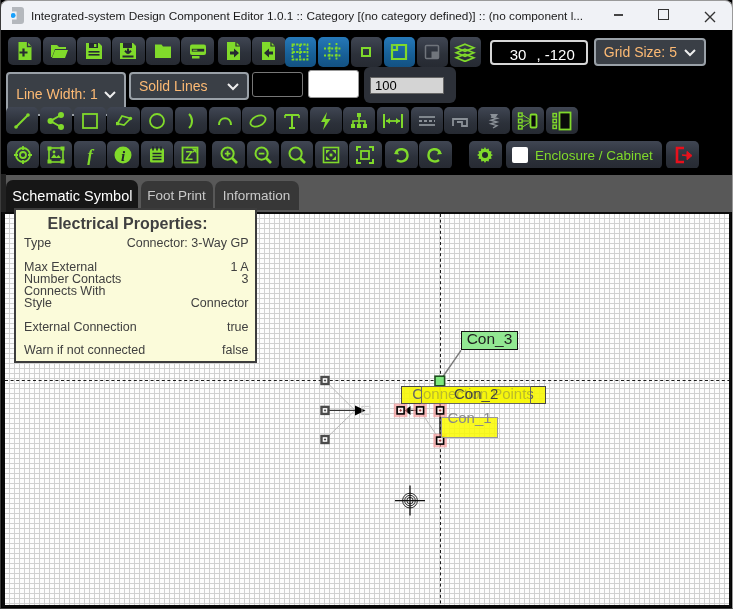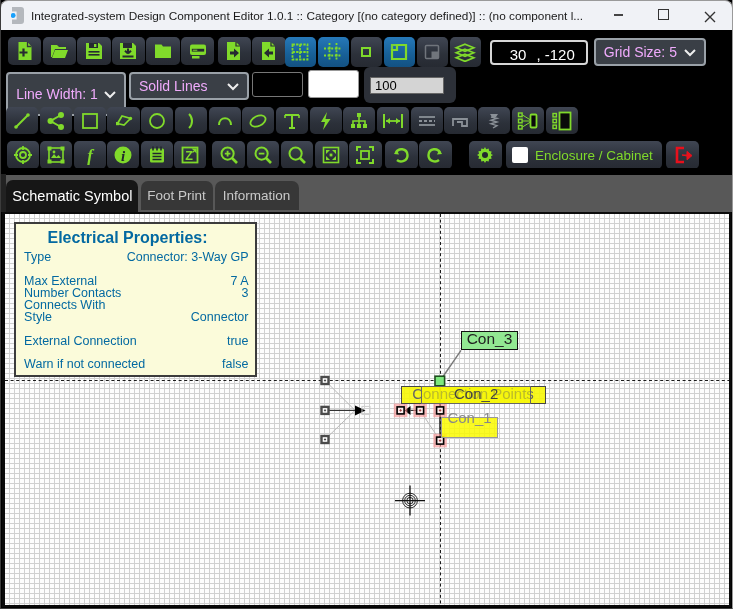--- a/index.html
+++ b/index.html
@@ -1,21 +1,21 @@
 <!DOCTYPE html>
 <html><head><meta charset="utf-8"><style>
 
 *{margin:0;padding:0;box-sizing:border-box}
 body{width:733px;height:609px;position:relative;overflow:hidden;background:#000;
  font-family:"Liberation Sans",sans-serif}
 .abs{position:absolute}
 .b{position:absolute;background:linear-gradient(#404653,#2c313a 58%,#262a32);border-radius:5px;
  display:flex;align-items:center;justify-content:center}
 
-.dd{position:absolute;background:#3a3f46;border:2px solid #9aa1a8;border-radius:4px;color:#f0abfc;
+.dd{position:absolute;background:#3a3f46;border:2px solid #9aa1a8;border-radius:4px;color:#fdba74;
  font-size:14px;display:flex;align-items:center;padding:0 8px}
 .dd .ch{margin-left:auto}
 
 </style></head><body>
 <div class="abs" style="left:0;top:0;width:733px;height:30px;background:#f0f2f6;border-radius:8px 8px 0 0;border:1px solid #9a9a9a;border-bottom:none"></div>
 <div class="abs" style="left:11px;top:7px"><svg width="13" height="17" viewBox="0 0 13 17">
       <path d="M1 0h9a3 3 0 013 3v11a3 3 0 01-3 3H1v-4.6h4.6V4.6H1z" fill="#b4b8bd"></path>
       <circle cx="2.2" cy="8.5" r="2.4" fill="#18a0fb"></circle>
     </svg></div>
 <div class="abs" style="left:31px;top:8.5px;font-size:11.8px;color:#1a1a1a;white-space:nowrap">Integrated-system Design Component Editor 1.0.1 :: Category [(no category defined)] :: (no component l...</div>
@@ -436,29 +436,29 @@
       <path d="M433.90000000000003 226.6h2.4M435.1 225.4v2.4" stroke="#a04040" stroke-width="1"></path>
       <rect x="430" y="162.2" width="9.6" height="9.6" fill="#7de87d" stroke="#1e4d1e" stroke-width="1.6"></rect>
       <g fill="none" stroke="#2a2a2a" stroke-width="1">
         <circle cx="405" cy="286.6" r="3.2"></circle>
         <circle cx="405" cy="286.6" r="5.3"></circle>
         <circle cx="405" cy="286.6" r="7.4"></circle>
       </g>
       <path d="M405 271.5v30M390 286.6h30" stroke="#111" stroke-width="1.3"></path>
     </svg>
   </div>
-<div class="abs" style="left:13.6px;top:222px;width:243.9px;height:154.7px;background:#fbfbda;border:2px solid #3c3c3c;font-size:12.5px;color:#0369a1">
+<div class="abs" style="left:13.6px;top:208px;width:243.9px;height:154.7px;background:#fbfbda;border:2px solid #3c3c3c;font-size:12.5px;color:#404040">
     <div style="text-align:center;font-weight:bold;font-size:16px;margin-top:5px;padding-right:16px">Electrical Properties:</div>
     <div style="position:absolute;left:8.5px;right:7px;top:27.2px;height:12px;line-height:12px">
       <span style="float:left">Type</span>
       <span style="float:right">Connector: 3-Way GP</span>
     </div>
     <div style="position:absolute;left:8.5px;right:7px;top:51.0px;height:12px;line-height:12px">
       <span style="float:left">Max External</span>
-      <span style="float:right">7 A</span>
+      <span style="float:right">1 A</span>
     </div>
     <div style="position:absolute;left:8.5px;right:7px;top:62.9px;height:12px;line-height:12px">
       <span style="float:left">Number Contacts</span>
       <span style="float:right">3</span>
     </div>
     <div style="position:absolute;left:8.5px;right:7px;top:86.7px;height:12px;line-height:12px">
       <span style="float:left">Style</span>
       <span style="float:right">Connector</span>
     </div>
     <div style="position:absolute;left:8.5px;right:7px;top:74.8px;height:12px;line-height:12px">

